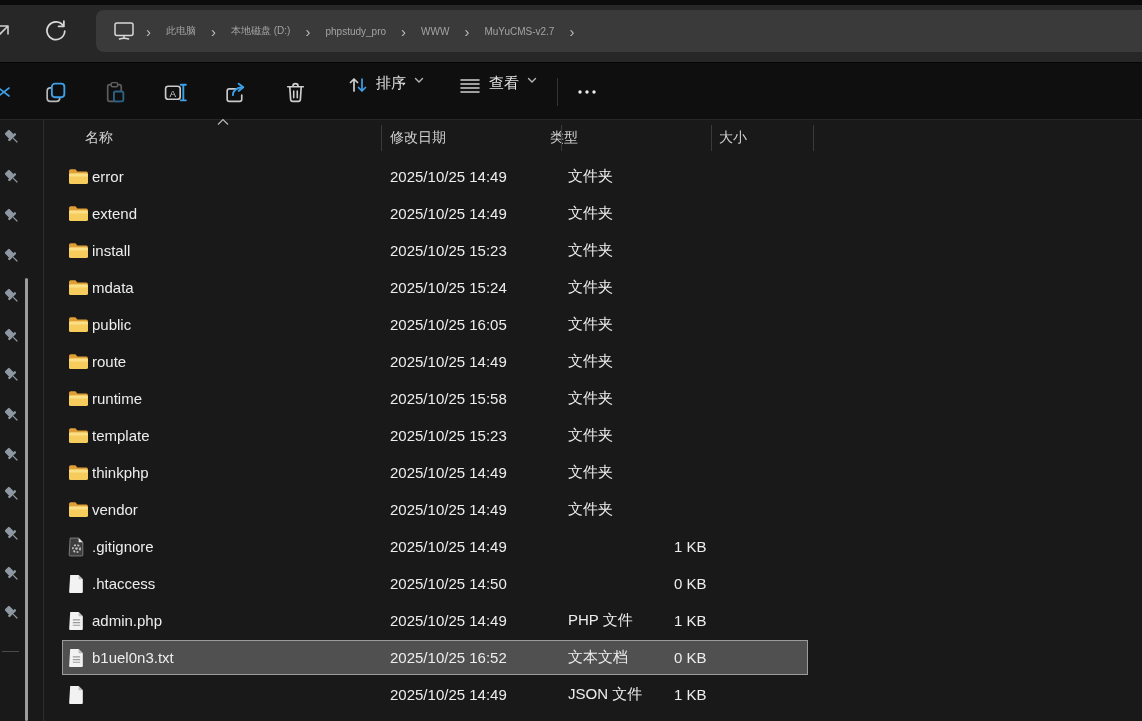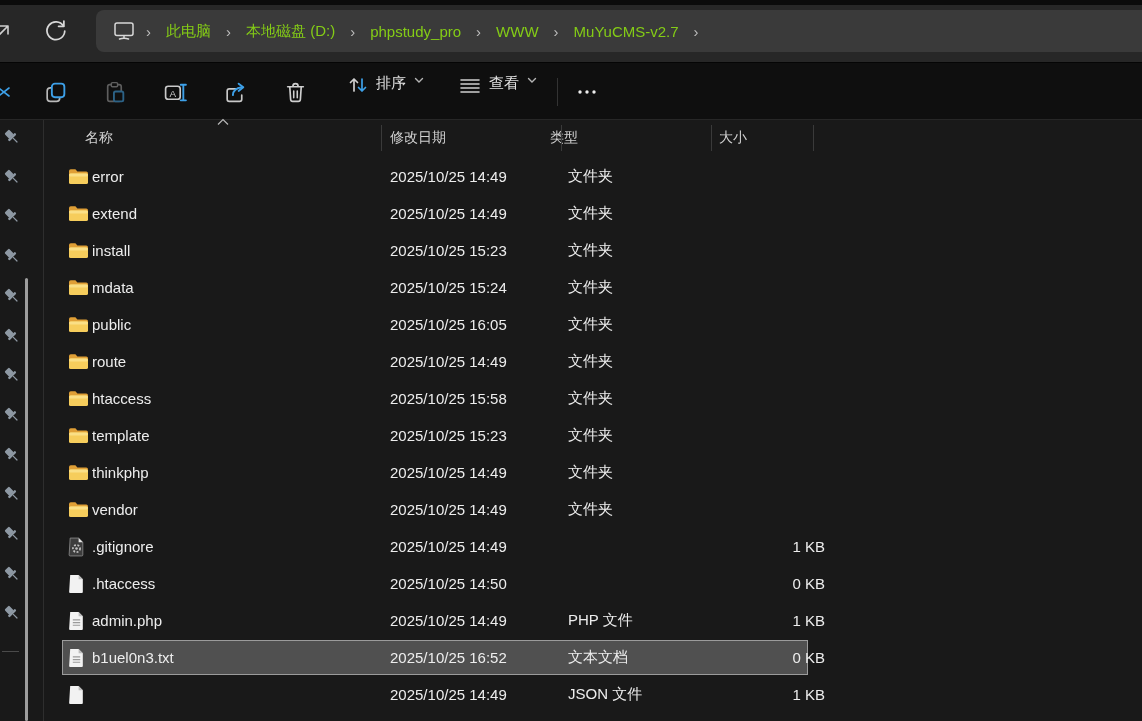--- a/index.html
+++ b/index.html
@@ -10,21 +10,21 @@
   
   .addr-row { position:absolute; left:0; top:0; width:1142px; height:62px; background:#272727; }
   .top-strip { position:absolute; left:0; top:0; width:1142px; height:5px; background:#0b0b0b; }
   .nav-frag { position:absolute; left:-8px; top:22px; width:22px; height:22px; }
   .refresh-btn { position:absolute; left:42px; top:16px; width:30px; height:30px; border:none;
                  background:transparent; cursor:pointer; }
   .addr-pill { position:absolute; left:96px; top:10px; right:-12px; height:42px;
                background:#3a3a3a; border-radius:8px; display:flex; align-items:center;
                padding-left:17px; }
   .bc-chev { color:#bdbdbd; font-size:15px; margin:0 11px; line-height:1; }
-  .crumb { color:#84cc16; font-size:15px; padding:4px 4px; cursor:default; white-space:nowrap; }
+  .crumb { color:#a3a3a3; font-size:10px; padding:4px 4px; cursor:default; white-space:nowrap; }
 
   
   .toolbar { position:absolute; left:0; top:62px; width:1142px; height:58px; background:#0f0f0f;
              border-top:1px solid #050505; border-bottom:1px solid #272727; }
   .tb-btn { position:absolute; top:11px; width:36px; height:36px; background:transparent;
             border:none; display:flex; align-items:center; justify-content:center; cursor:pointer; }
   .tb-group { position:absolute; top:11px; height:36px; display:flex; align-items:flex-start; gap:7px;
               background:transparent; border:none; cursor:pointer; }
   .tb-label { color:#e2e2e2; font-size:15px; }
   .tb-divider { position:absolute; top:15px; width:1px; height:28px; background:#333; }
@@ -47,21 +47,21 @@
   .rows { position:absolute; left:0; top:38px; width:1098px; }
   .row { position:relative; height:37px; cursor:default; }
   .row.selected .sel-bg { position:absolute; left:18px; top:1px; width:746px; height:35px;
                           background:#505050; border:1px solid #9b9b9b; }
   .cell { position:absolute; top:0; height:37px; display:flex; align-items:center;
           color:#ededed; font-size:15px; white-space:nowrap; }
   .c-icon { left:24px; width:22px; }
   .c-name-wrap { left:48px; }
   .c-date { left:346px; }
   .c-type { left:524px; }
-  .c-size { left:655px; width:126px; justify-content:flex-end; }
+  .c-size { left:630px; width:126px; }
   .row .fileicon { display:none; }
   .row.ic-folder  .folder-icon { display:block; }
   .row.ic-gear    .gear-file-icon { display:block; }
   .row.ic-lines   .text-file-icon { display:block; }
   .row.ic-blank   .blank-file-icon { display:block; }
   svg { display:block; }
 </style>
 </head>
 <body>
 
@@ -525,21 +525,21 @@
       <span class="fileicon folder-icon">
         <svg width="20" height="17" viewBox="0 0 20 17">
                   <path d="M1 3 q0 -1.8 1.8 -1.8 h4.6 l2 2.2 h8.8 q1.8 0 1.8 1.8 v2 H1z" fill="#df9f36"></path>
                   <rect x="1" y="5.4" width="19" height="10.6" rx="1.6" fill="#f6cd5c"></rect>
                   <rect x="1" y="5.4" width="19" height="3" rx="1.5" fill="#fadf86"></rect>
                 </svg>
       </span>
 
     </div>
     <div class="cell c-name-wrap">
-              <span class="c-name">htaccess</span>
+              <span class="c-name">runtime</span>
             </div>
     <div class="cell c-date">
               <span class="c-date-txt">2025/10/25 15:58</span>
             </div>
     <div class="cell c-type">
               <span class="c-type-txt">文件夹</span>
             </div>
     <div class="cell c-size">
               <span class="c-size-txt"></span>
             </div>

